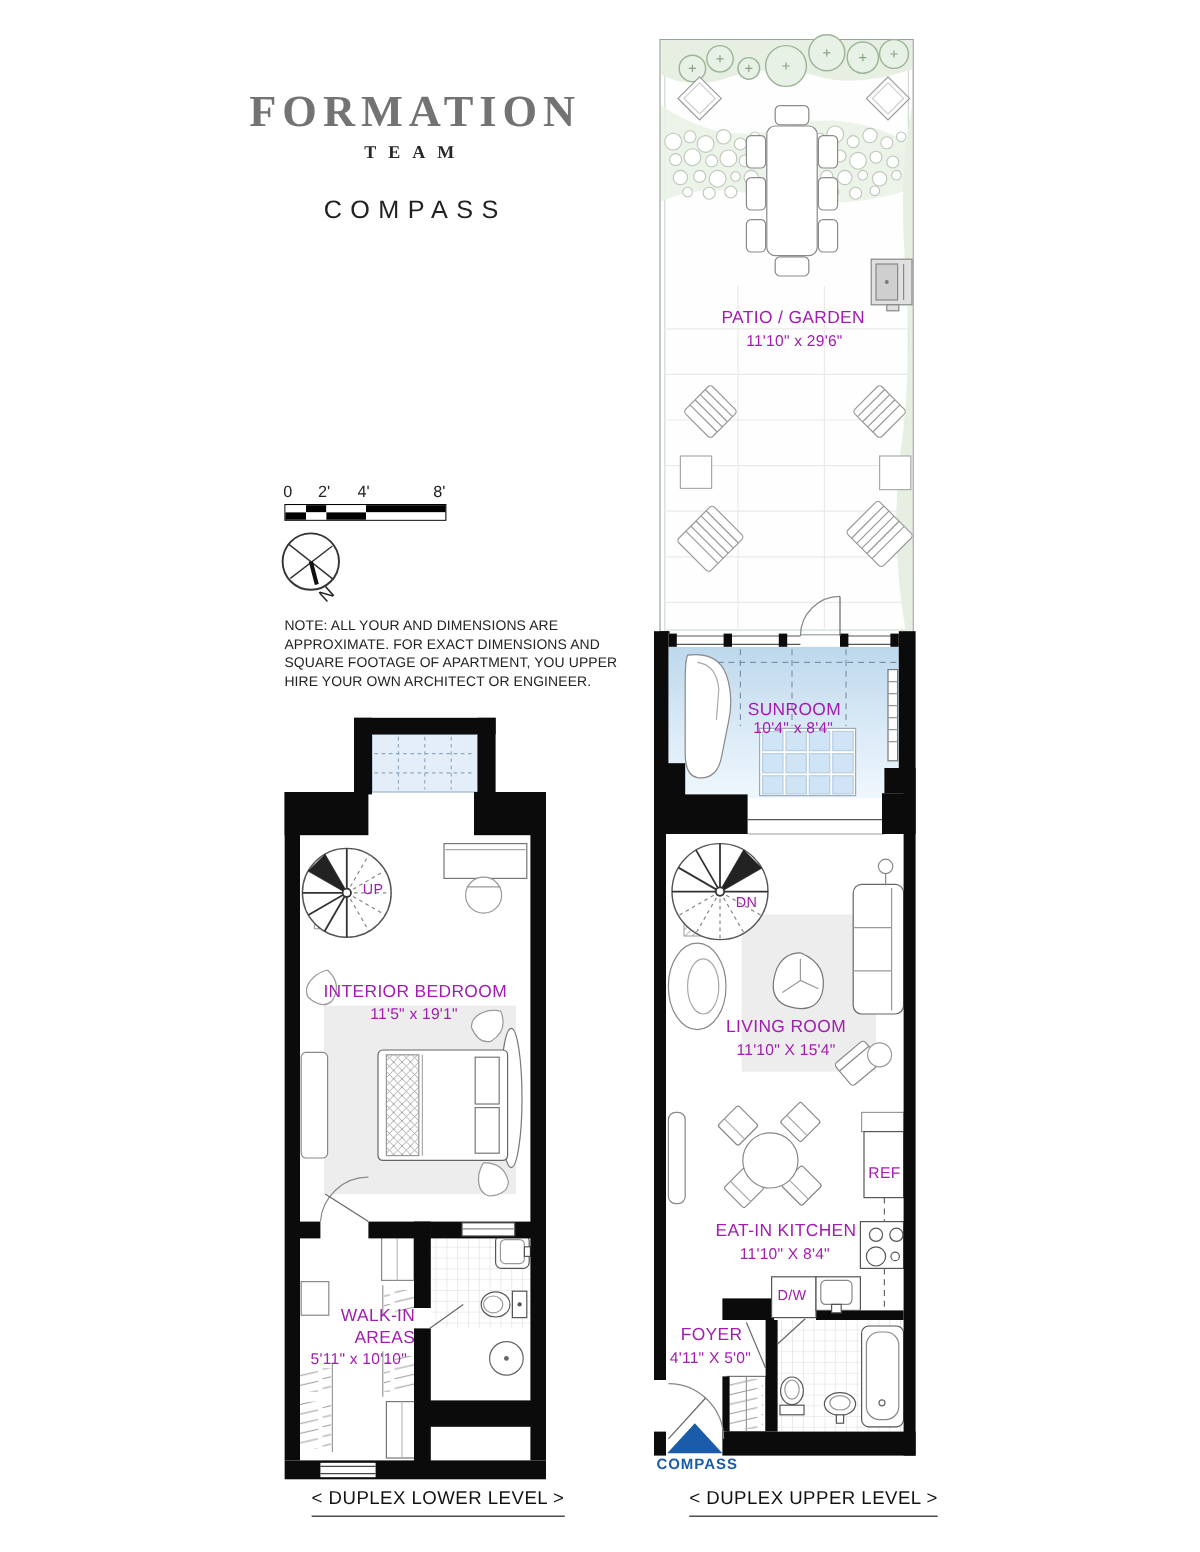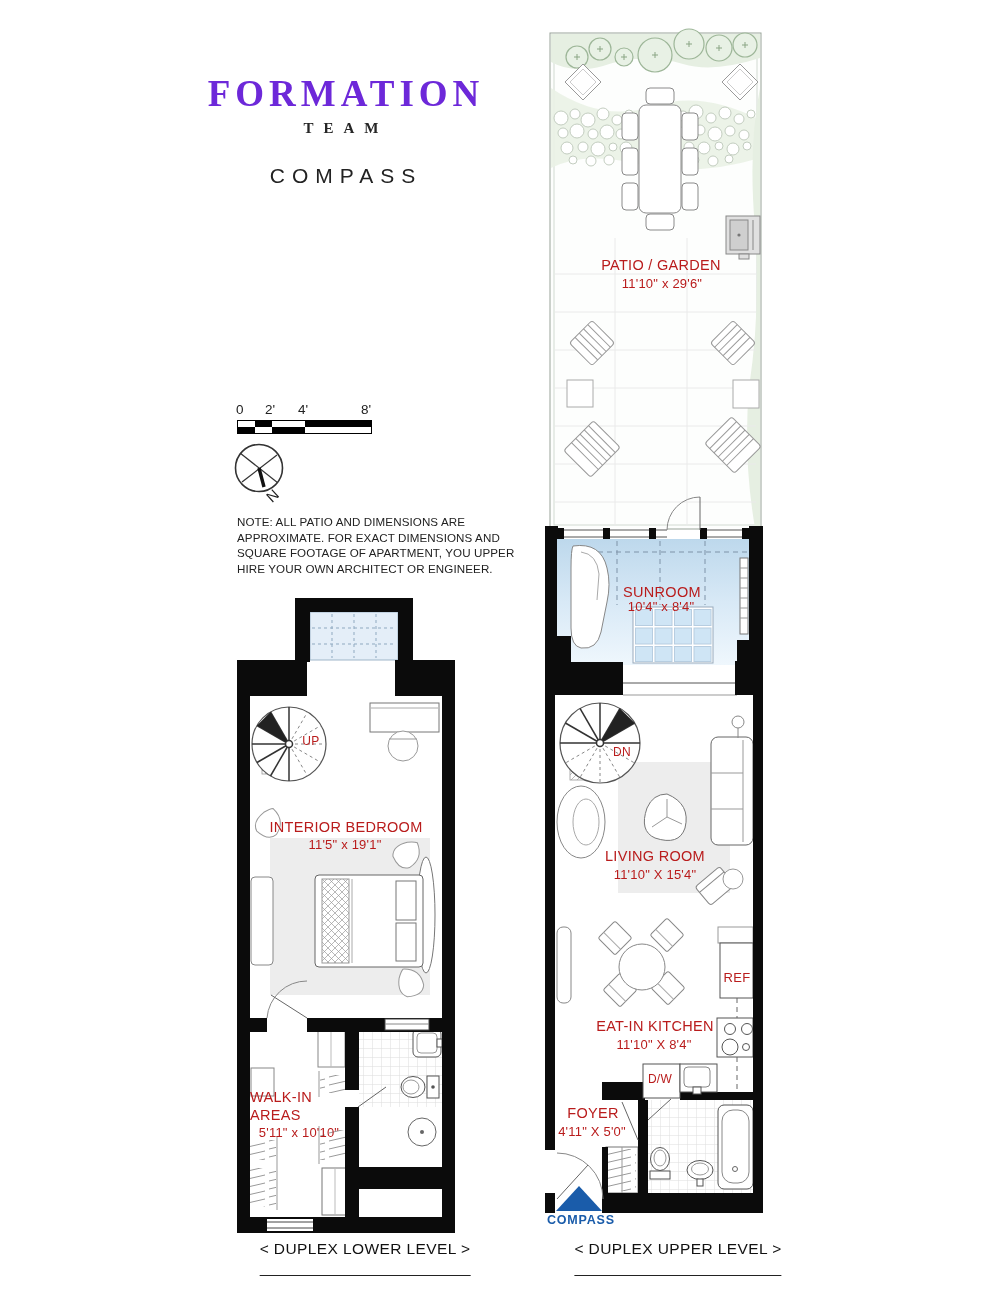--- a/index.html
+++ b/index.html
@@ -1,44 +1,44 @@
 <!DOCTYPE html>
 <html><head>
 <meta charset="utf-8">
 <style>
   html,body{margin:0;padding:0}
   body{width:1000px;height:1293px;position:relative;background:#fff;
        font-family:"Liberation Sans",sans-serif;color:#141414;overflow:hidden}
   svg{position:absolute;display:block}
   .brand{position:absolute;left:188px;top:72px;width:316px;text-align:center}
   .brand-primary{font-family:"Liberation Serif",serif;font-size:37px;font-weight:600;
-                 letter-spacing:5px;color:#6d28d9}
+                 letter-spacing:5px;color:#737373}
   .brand-secondary{font-family:"Liberation Serif",serif;font-size:15px;font-weight:600;
                    letter-spacing:10px;color:#262626;margin-top:5px}
   .brand-brokerage{font-size:21px;letter-spacing:7px;font-weight:500;color:#222;margin-top:27px}
   .address{position:absolute;left:237px;top:337px;font-size:17.5px;line-height:30px;
            letter-spacing:.3px;color:#222}
   .tick{position:absolute;font-size:13.5px;color:#222;top:402px}
   .scalebar{position:absolute;left:237px;top:420px;width:135px;height:14px;
             border:1.5px solid #000;box-sizing:border-box}
   .scalebar .row{display:flex;height:50%}
   .seg{height:100%}
   .b{background:#000}.w{background:#fff}
   .north{position:absolute;left:267px;top:487px;font-size:15px;color:#222;
          transform:rotate(-42deg)}
   .note{position:absolute;left:237px;top:514px;font-size:11.6px;line-height:15.6px;
         letter-spacing:.1px;color:#222}
   .plan{position:absolute}
   .lbl{position:absolute;transform:translate(-50%,-50%);font-size:14.5px;letter-spacing:.3px;
-       color:#b91c1c;white-space:nowrap;text-align:left;line-height:18px}
+       color:#a21caf;white-space:nowrap;text-align:right;line-height:18px}
   .dim{font-size:13px;letter-spacing:.2px}
   .wrap{white-space:normal;width:96px}
   .tag{font-size:12px;letter-spacing:.3px}
   .caption{position:absolute;transform:translateX(-50%);font-size:15.5px;letter-spacing:.4px;
-           color:#111;border-bottom:1.5px solid #222;padding-bottom:17px;white-space:nowrap}
+           color:#111;border-bottom:1.5px solid #222;padding-bottom:5px;white-space:nowrap}
   .clogo{position:absolute;left:547px;top:1186px;width:64px;text-align:center}
   .clogo .tri{width:0;height:0;margin:0 auto;border-left:23px solid transparent;
               border-right:23px solid transparent;border-bottom:25px solid #1a5caa}
   .clogo .ctext{font-size:12.5px;font-weight:bold;letter-spacing:.8px;color:#1a5caa;margin-top:2px}
 </style>
 </head>
 <body>
 
 <div class="brand">
   <div class="brand-primary">FORMATION</div>
@@ -70,21 +70,21 @@
 
 <svg style="left:227px;top:436px" width="64" height="64" viewBox="-32 -32 64 64">
   <circle r="23.5" fill="none" stroke="#333" stroke-width="1.6"></circle>
   <line x1="-19" y1="-15" x2="19" y2="15" stroke="#333" stroke-width="1.2"></line>
   <line x1="-17" y1="14" x2="18" y2="-13" stroke="#333" stroke-width="1.2"></line>
   <line x1="0" y1="0" x2="5" y2="19" stroke="#111" stroke-width="3.4"></line>
 </svg>
 <div class="north">N</div>
 
 <div class="note">
-  <div>NOTE: ALL PATIO AND DIMENSIONS ARE</div>
+  <div>NOTE: ALL YOUR AND DIMENSIONS ARE</div>
   <div>APPROXIMATE. FOR EXACT DIMENSIONS AND</div>
   <div>SQUARE FOOTAGE OF APARTMENT, YOU UPPER</div>
   <div>HIRE YOUR OWN ARCHITECT OR ENGINEER.</div>
 </div>
 
 <div class="plan" style="left:237px;top:598px;width:218px;height:548px">
 <svg style="left:0;top:0" width="218" height="635" viewBox="0 0 218 635">
   <defs>
     <pattern id="hatchL" width="6" height="6" patternUnits="userSpaceOnUse">
       <path d="M0,6 L6,0" stroke="#aaa" stroke-width="0.8" fill="none"></path>

